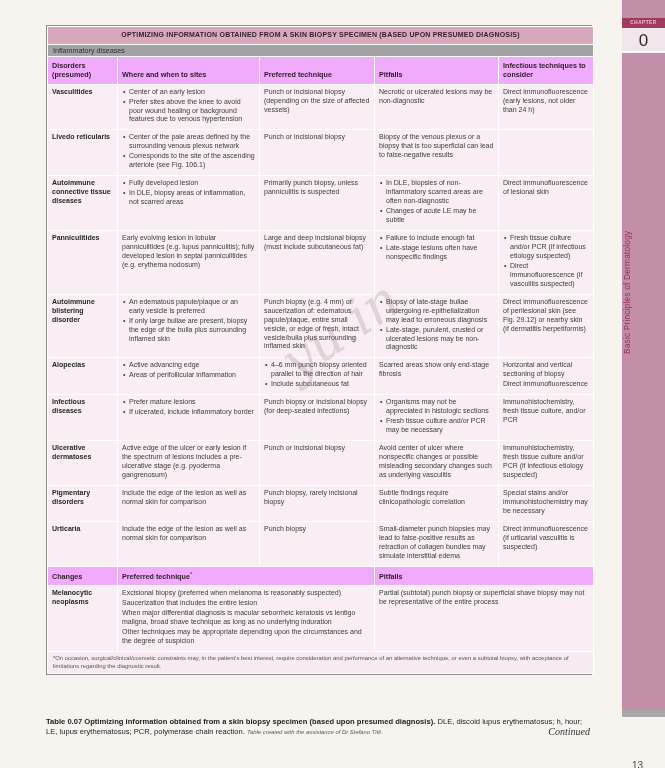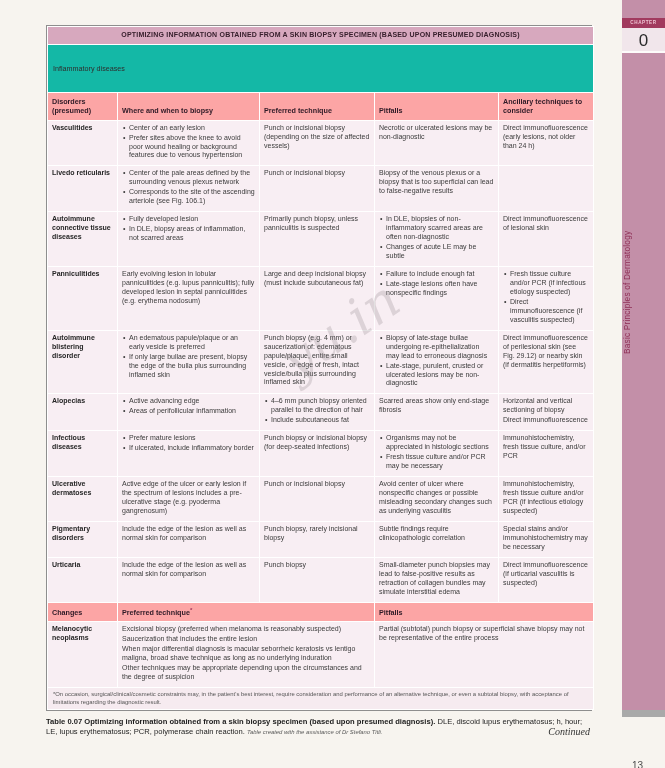--- a/index.html
+++ b/index.html
@@ -29,22 +29,22 @@
     font-size:52px; color:rgba(125,115,120,.22); pointer-events:none; z-index:5; }
 
   
   .table-wrap { position:absolute; left:46px; top:25px; width:546px;
     border:1px solid #8e8e8e; background:#fff; }
   table { width:100%; border-collapse:collapse; table-layout:fixed; }
   td, th { border:1px solid #ffffff; vertical-align:top; padding:3px 4px 4px 4px;
     font-size:7px; line-height:1.28; background:#f8eef3; text-align:left; }
   tr.title-row td { background:#d7a8be; color:#38202d; font-weight:bold; text-align:center;
     font-size:7px; letter-spacing:.2px; padding:4px 6px; }
-  tr.section-row td { background:#14b8a6; color:#2e2e2e; font-size:7.2px; padding:19px 5px; }
-  tr.header-row th { background:#fca5a5; color:#2e1a26; font-weight:bold; font-size:7.2px;
+  tr.section-row td { background:#a3a3a3; color:#2e2e2e; font-size:7.2px; padding:1px 5px; }
+  tr.header-row th { background:#f0abfc; color:#2e1a26; font-weight:bold; font-size:7.2px;
     vertical-align:bottom; padding:4px; }
   td.rowhead { font-weight:bold; color:#262626; }
   .bullet { position:relative; padding-left:7px; margin-bottom:1px; }
   .bullet::before { content:"\2022"; position:absolute; left:1px; top:0; }
   .txt { margin-bottom:1px; }
   sup.mark { color:#9c3157; font-size:6px; }
   tr.footnote-row td { background:#f6ebf0; font-size:5.9px; color:#555; padding:3px 5px; line-height:1.3; }
 
   
   .caption { position:absolute; left:46px; top:717px; width:546px; font-size:7.6px;
@@ -72,24 +72,24 @@
       </colgroup>
       <tbody id="tbody">
         <tr class="title-row">
           <td colspan="5">OPTIMIZING INFORMATION OBTAINED FROM A SKIN BIOPSY SPECIMEN (BASED UPON PRESUMED DIAGNOSIS)</td>
         </tr>
         <tr class="section-row">
           <td colspan="5">Inflammatory diseases</td>
         </tr>
         <tr class="header-row">
           <th>Disorders (presumed)</th>
-          <th>Where and when to biopsy</th>
+          <th>Where and when to sites</th>
           <th>Preferred technique</th>
           <th>Pitfalls</th>
-          <th>Ancillary techniques to consider</th>
+          <th>Infectious techniques to consider</th>
         </tr>
 
         <tr>
             <td class="rowhead">
               <div class="txt">Vasculitides</div>
             </td>
             <td>
               <div class="bullet">Center of an early lesion</div>
               <div class="bullet">Prefer sites above the knee to avoid poor wound healing or background features due to venous hypertension</div>
             </td>

